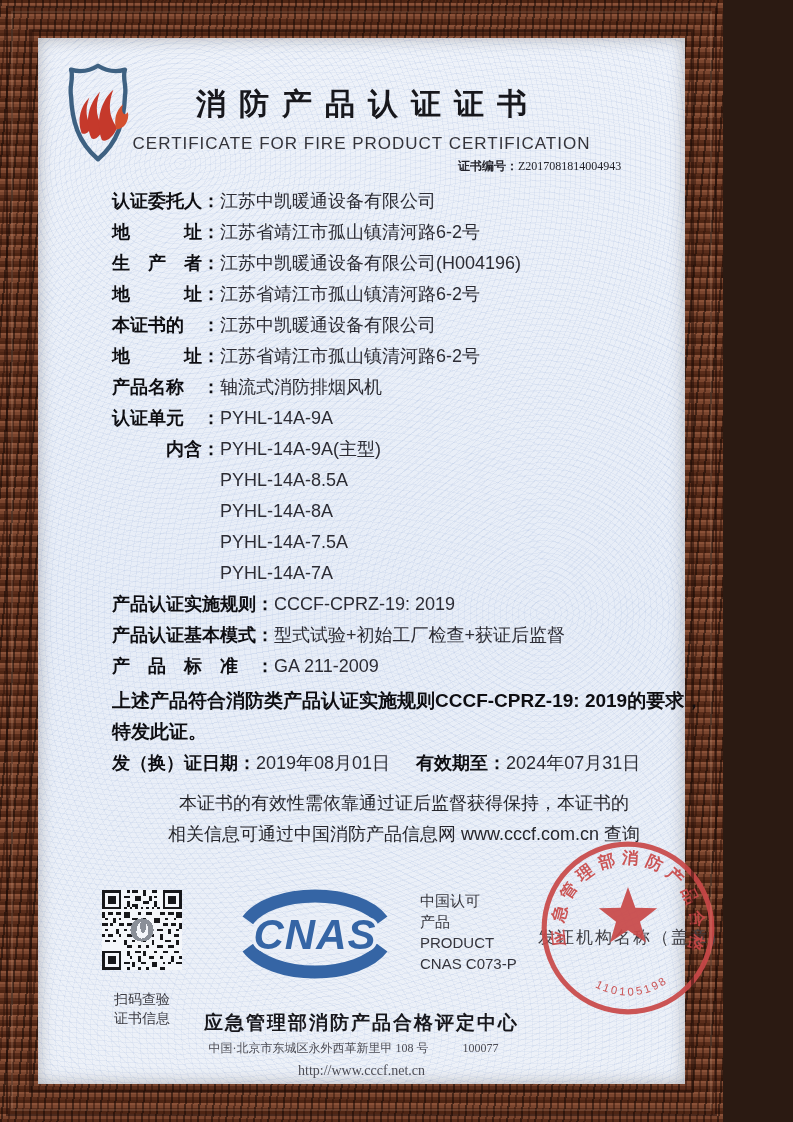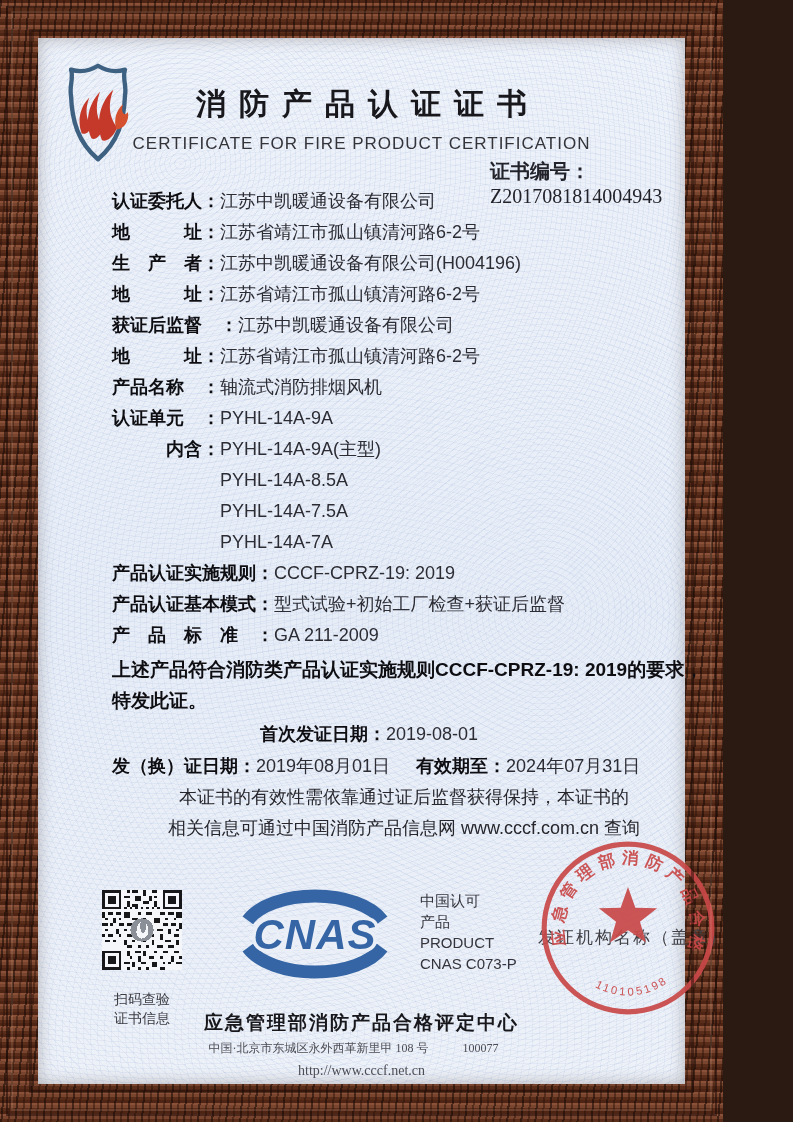--- a/index.html
+++ b/index.html
@@ -21,34 +21,34 @@
       repeating-radial-gradient(circle at 78% 55%, rgba(120,150,205,.09) 0 1px, rgba(0,0,0,0) 1px 6px),
       repeating-radial-gradient(circle at 45% 95%, rgba(120,150,205,.08) 0 1px, rgba(0,0,0,0) 1px 7px),
       linear-gradient(180deg,#eef2f9 0%,#e7edf7 55%,#edf1f8 100%);
     box-shadow: inset 0 0 16px rgba(70,60,55,.35);}
   
   .logo{position:absolute;left:16px;top:22px;width:88px;height:106px;}
   .title{position:absolute;left:0;right:0;top:46px;text-align:center;
     font-size:30px;font-weight:bold;letter-spacing:13px;color:#17171c;text-indent:13px;}
   .subtitle{position:absolute;left:0;right:0;top:96px;text-align:center;
     font-size:17px;letter-spacing:1px;color:#33333a;}
-  .cert-no{position:absolute;left:420px;top:120px;font-size:20px;color:#22222a;
-    font-family:"Liberation Serif",serif;margin-left:32px;}
+  .cert-no{position:absolute;left:420px;top:120px;font-size:12px;color:#22222a;
+    font-family:"Liberation Serif",serif;}
   .cert-no .lab{font-family:"Liberation Sans",sans-serif;}
   
   .column{position:absolute;left:74px;top:148px;width:608px;font-size:18px;line-height:31px;}
   .row{white-space:pre;}
   .flabel{font-weight:bold;color:#0e0e12;white-space:pre;}
   .fvalue{color:#2c2c34;font-family:Liberation Sans, sans-serif;white-space:pre;}
   .statement{font-weight:bold;font-size:19px;line-height:31px;margin-top:3px;color:#0e0e12;}
   .first-issue{margin-top:3px;margin-left:148px;}
   .reissue{margin-top:1px;}
   .gap{display:inline-block;width:26px;}
   .note{width:560px;margin-left:12px;text-align:center;color:#26262c;line-height:31px;}
-  .note.first{}
+  .note.first{margin-top:9px;}
   
   .qr-block{position:absolute;left:58px;top:852px;width:92px;text-align:center;}
   .qr{width:80px;height:80px;margin:0 auto;}
   .qr-caption{font-size:14px;line-height:19px;color:#3b3b42;margin-top:16px;}
   .cnas-block{position:absolute;left:182px;top:846px;width:190px;height:104px;}
   .cnas-text{position:absolute;left:382px;top:852px;font-size:15px;line-height:21px;color:#34343c;}
   .stamp{position:absolute;left:498px;top:798px;width:184px;height:184px;z-index:6;opacity:.92;}
   .sign-line{position:absolute;left:500px;top:888px;z-index:5;font-size:17px;letter-spacing:2px;
     color:#3f3f45;font-family:"Liberation Serif",serif;white-space:pre;}
   .issuer{position:absolute;left:0;right:0;top:972px;text-align:center;
@@ -86,35 +86,35 @@
 
     <div class="title">消防产品认证证书</div>
     <div class="subtitle">CERTIFICATE FOR FIRE PRODUCT CERTIFICATION</div>
     <div class="cert-no"><span class="lab" style="font-weight:bold">证书编号：</span><span>Z2017081814004943</span></div>
 
     <div class="column">
       <div class="row"><span class="flabel">认证委托人：</span><span class="fvalue">江苏中凯暖通设备有限公司</span></div>
       <div class="row"><span class="flabel">地　　　址：</span><span class="fvalue">江苏省靖江市孤山镇清河路6-2号</span></div>
       <div class="row"><span class="flabel">生　产　者：</span><span class="fvalue">江苏中凯暖通设备有限公司(H004196)</span></div>
       <div class="row"><span class="flabel">地　　　址：</span><span class="fvalue">江苏省靖江市孤山镇清河路6-2号</span></div>
-      <div class="row"><span class="flabel">获证后监督　：</span><span class="fvalue">江苏中凯暖通设备有限公司</span></div>
+      <div class="row"><span class="flabel">本证书的　：</span><span class="fvalue">江苏中凯暖通设备有限公司</span></div>
       <div class="row"><span class="flabel">地　　　址：</span><span class="fvalue">江苏省靖江市孤山镇清河路6-2号</span></div>
       <div class="row"><span class="flabel">产品名称　：</span><span class="fvalue">轴流式消防排烟风机</span></div>
       <div class="row"><span class="flabel">认证单元　：</span><span class="fvalue">PYHL-14A-9A</span></div>
       <div class="row"><span class="flabel">　　　内含：</span><span class="fvalue">PYHL-14A-9A(主型)</span></div>
       <div class="row"><span class="flabel">　　　　　　</span><span class="fvalue">PYHL-14A-8.5A</span></div>
+      <div class="row"><span class="flabel">　　　　　　</span><span class="fvalue">PYHL-14A-8A</span></div>
       <div class="row"><span class="flabel">　　　　　　</span><span class="fvalue">PYHL-14A-7.5A</span></div>
       <div class="row"><span class="flabel">　　　　　　</span><span class="fvalue">PYHL-14A-7A</span></div>
       <div class="row"><span class="flabel">产品认证实施规则：</span><span class="fvalue">CCCF-CPRZ-19: 2019</span></div>
       <div class="row"><span class="flabel">产品认证基本模式：</span><span class="fvalue">型式试验+初始工厂检查+获证后监督</span></div>
       <div class="row"><span class="flabel">产　品　标　准　：</span><span class="fvalue">GA 211-2009</span></div>
 
       <div class="statement">上述产品符合消防类产品认证实施规则CCCF-CPRZ-19: 2019的要求，特发此证。</div>
 
-      <div class="first-issue"><span class="flabel">首次发证日期：</span><span class="fvalue">2019-08-01</span></div>
 
       <div class="reissue"><span class="flabel">发（换）证日期：</span><span class="fvalue">2019年08月01日</span><span class="gap"></span><span class="flabel">有效期至：</span><span class="fvalue">2024年07月31日</span></div>
 
       <div class="note first">本证书的有效性需依靠通过证后监督获得保持，本证书的</div>
       <div class="note">相关信息可通过中国消防产品信息网 www.cccf.com.cn 查询</div>
     </div>
 
     <div class="qr-block">
       <svg class="qr" viewBox="0 0 29 29" shape-rendering="crispEdges">
         <rect x="0" y="0" width="29" height="29" fill="#f4f6fa"></rect>

